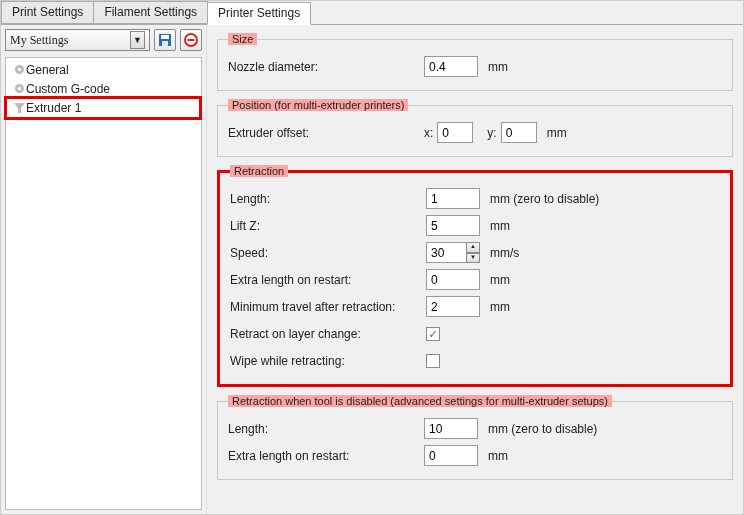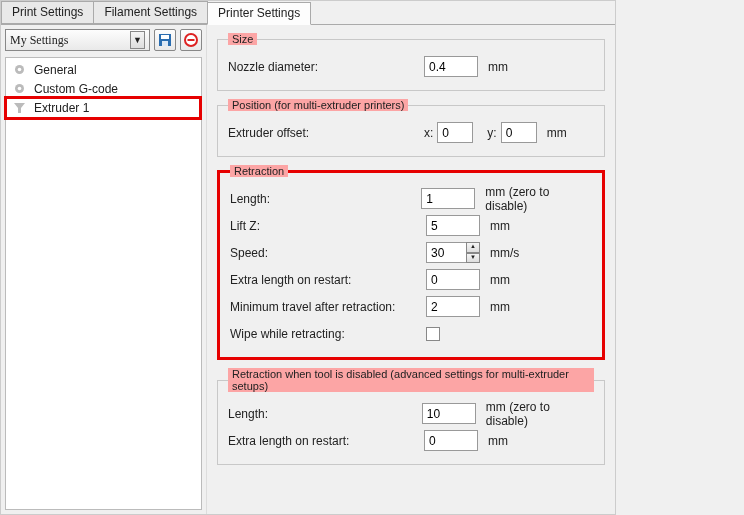--- a/index.html
+++ b/index.html
@@ -9,21 +9,21 @@
     font-size: 12px;
     background: #f0f0f0;
     color: #222;
     width: 744px;
     height: 515px;
     overflow: hidden;
   }
   .root {
     display: flex;
     flex-direction: column;
-    width: 616px;
+    width: 744px;
     height: 515px;
     border: 1px solid #ccc;
     background: #f0f0f0;
   }
   .tab-bar {
     display: flex;
     height: 24px;
     background: #f0f0f0;
     border-bottom: 1px solid #aaa;
     align-items: flex-end;
@@ -98,21 +98,21 @@
   .tree {
     flex: 1;
     background: #fff;
     border: 1px solid #bbb;
     padding: 2px 0;
     position: relative;
   }
   .tree-item {
     display: flex;
     align-items: center;
-    gap: 8px;
+    gap: 0;
     padding: 2px 6px;
     height: 19px;
     cursor: default;
   }
   .tree-icon {
     width: 14px;
     height: 14px;
     display: inline-flex;
     align-items: center;
     justify-content: center;
@@ -327,20 +327,24 @@
           <div class="label">Extra length on restart:</div>
           <input class="input-text" value="0" style="">
           <div class="unit">mm</div>
         </div>
         <div class="row">
           <div class="label">Minimum travel after retraction:</div>
           <input class="input-text" value="2" style="">
           <div class="unit">mm</div>
         </div>
         <div class="row">
+          <div class="label">Retract on layer change:</div>
+          <div class="checkbox checked"></div>
+        </div>
+        <div class="row">
           <div class="label">Wipe while retracting:</div>
           <div class="checkbox"></div>
         </div>
       </fieldset>
 
       <fieldset class="group">
         <legend>Retraction when tool is disabled (advanced settings for multi-extruder setups)</legend>
         <div class="row">
           <div class="label">Length:</div>
           <input class="input-text" value="10" style="">

